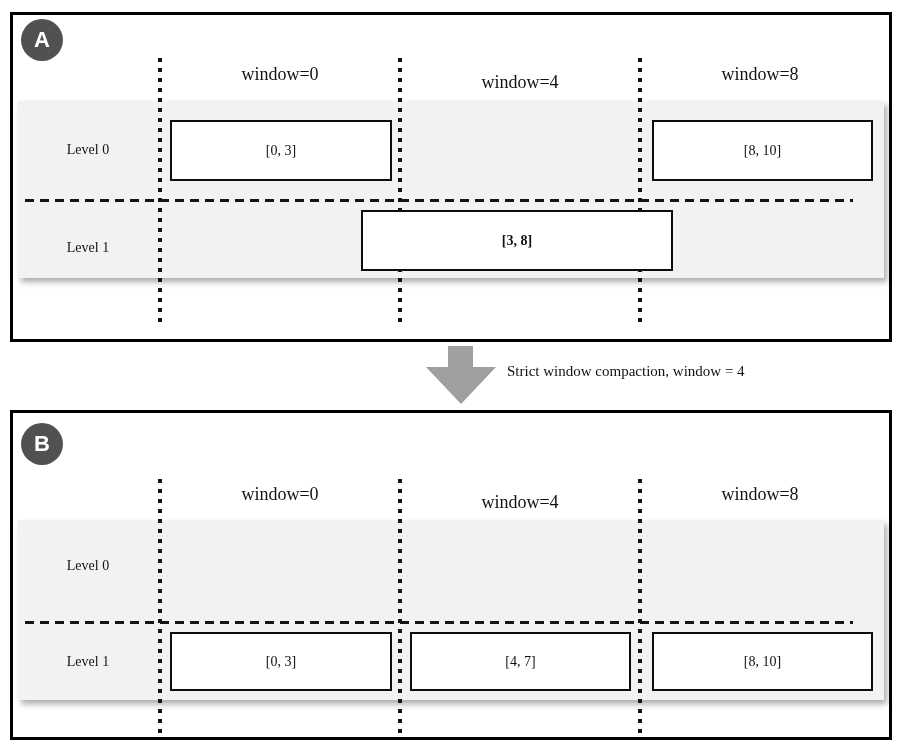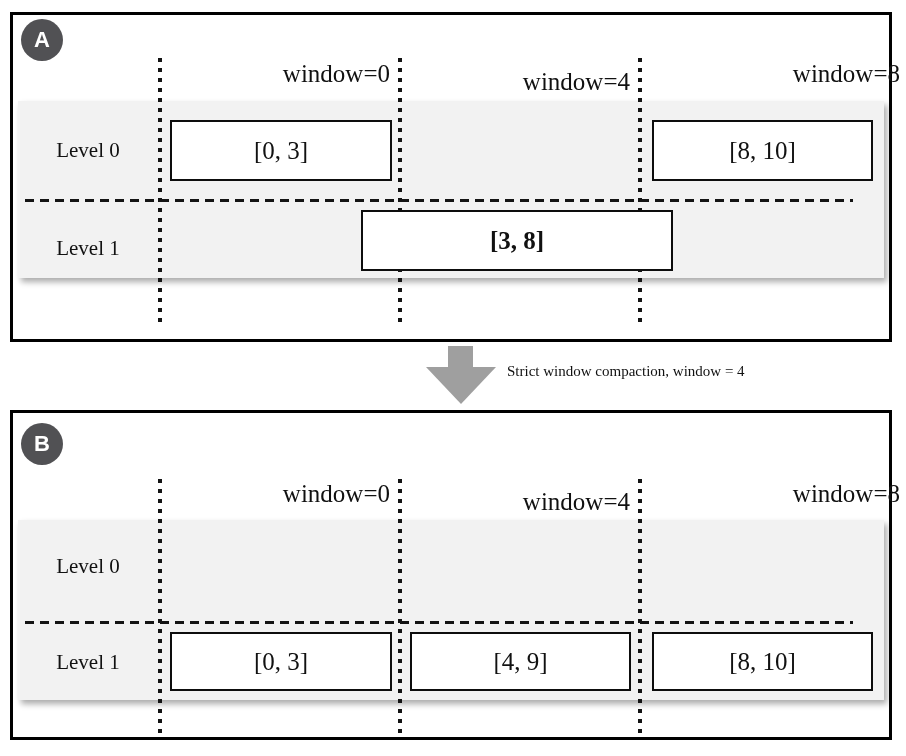--- a/index.html
+++ b/index.html
@@ -29,27 +29,27 @@
     font-weight: bold;
     font-size: 22px;
     display: flex; align-items: center; justify-content: center;
   }
   #panel-a .badge { left: 8px; top: 4px; }
   #panel-b .badge { left: 8px; top: 10px; }
 
   .col-header {
     position: absolute;
     width: 220px; height: 26px;
-    text-align: right;
-    font-size: 25px;
+    text-align: center;
+    font-size: 18px;
     line-height: 26px;
   }
   .col-header.c0 { left: 157px; }
   .col-header.c1 { left: 397px; margin-top: 8px; }
-  .col-header.c2 { left: 667px; }
+  .col-header.c2 { left: 637px; }
   #panel-a .col-header { top: 46px; }
   #panel-b .col-header { top: 68px; }
 
   .dotline {
     position: absolute;
     width: 4px;
     background-image: repeating-linear-gradient(to bottom, #141414 0 4px, transparent 4px 10px);
     z-index: 2;
   }
   .dotline.d0 { left: 145px; }
@@ -74,35 +74,35 @@
     background-image: repeating-linear-gradient(to right, #141414 0 9px, transparent 9px 15px);
     z-index: 3;
   }
   #panel-a .dashline { top: 184px; }
   #panel-b .dashline { top: 208px; }
 
   .level-label {
     position: absolute;
     left: 14px; width: 122px; height: 26px;
     text-align: center;
-    font-size: 21px; line-height: 26px;
+    font-size: 14px; line-height: 26px;
     z-index: 2;
   }
   #panel-a .level-label.l0 { top: 122px; }
   #panel-a .level-label.l1 { top: 220px; }
   #panel-b .level-label.l0 { top: 140px; }
   #panel-b .level-label.l1 { top: 236px; }
 
   .range-box {
     position: absolute;
     height: 61px;
     background: #fff;
     border: 2.5px solid #0d0d0d;
     display: flex; align-items: center; justify-content: center;
-    font-size: 25px;
+    font-size: 14px;
     z-index: 4;
   }
   
   #panel-a .box-0 { left: 157px; top: 105px; width: 222px; }
   #panel-a .box-1 { left: 639px; top: 105px; width: 221px; }
   #panel-a .box-2 { left: 348px; top: 195px; width: 312px; font-weight: bold; }
   
   #panel-b .box-0 { left: 157px; top: 219px; width: 222px; height: 59px; }
   #panel-b .box-1 { left: 397px; top: 219px; width: 221px; height: 59px; }
   #panel-b .box-2 { left: 639px; top: 219px; width: 221px; height: 59px; }
@@ -182,20 +182,20 @@
 
     <div class="dashline"></div>
 
     <div class="level-label l0">Level 0</div>
     <div class="level-label l1">Level 1</div>
 
     <div class="range-box box-0">
       <span>[0, 3]</span>
     </div>
     <div class="range-box box-1">
-      <span>[4, 9]</span>
+      <span>[4, 7]</span>
     </div>
     <div class="range-box box-2">
       <span>[8, 10]</span>
     </div>
   </div>
 
 </div>
 
 </body></html>

